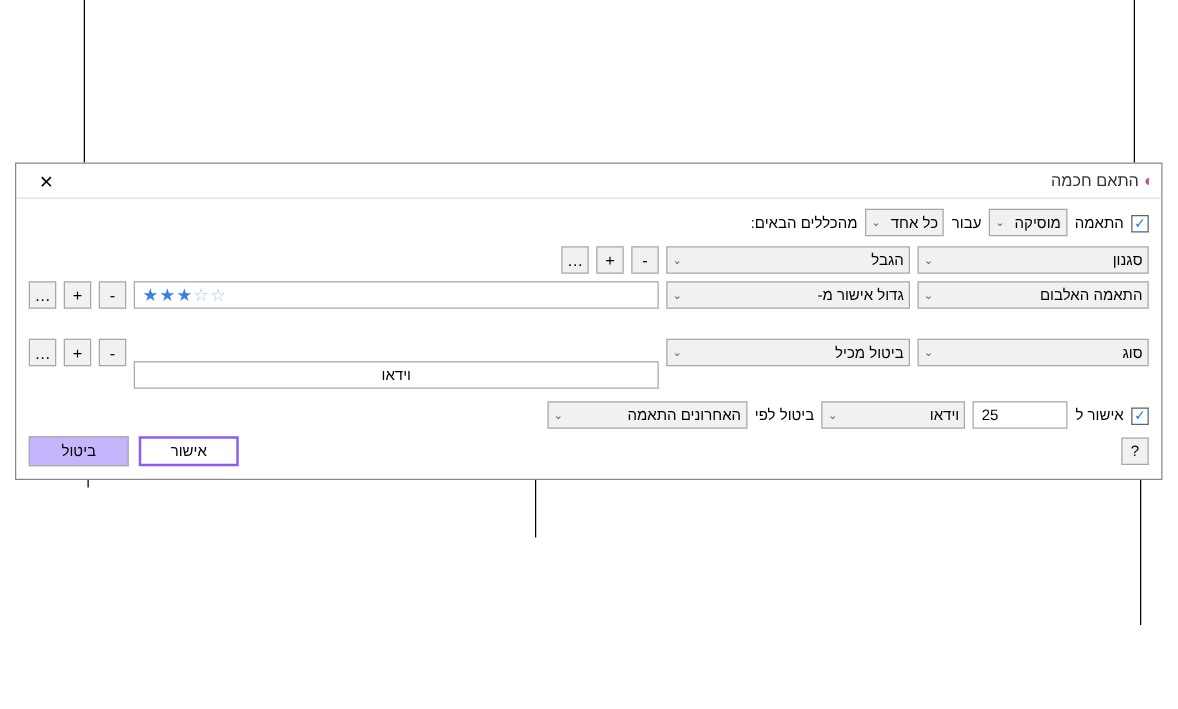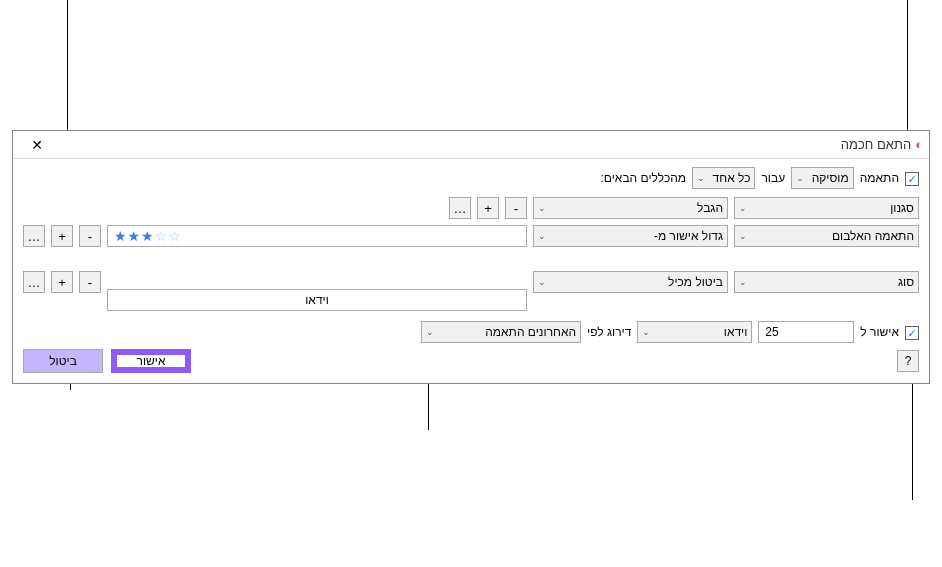--- a/index.html
+++ b/index.html
@@ -122,21 +122,21 @@
 .limitrow, .matchrow, .liverow {
   display: flex;
   align-items: center;
   gap: 6px;
   margin-bottom: 6px;
 }
 .numinput {
   border: 1px solid #a8a8a8;
   background:#fff;
   height: 22px;
-  width: 96px;
+  width: 76px;
   padding: 0 6px;
   text-align: left;
   display: flex;
   align-items: center;
   justify-content: flex-end;
 }
 .bottom {
   display: flex;
   justify-content: space-between;
   align-items: center;
@@ -157,21 +157,21 @@
   height: 24px;
   border: 1px solid #a8a8a8;
   background: #c4b5fd;
   display:flex;
   align-items:center;
   justify-content:center;
   cursor:pointer;
   font-size: 12px;
 }
 .btn.primary {
-  border: 6px solid #8b5cf6;
+  border: 2px solid #8b5cf6;
   background:#fff;
 }
 
 .callout {
   position: absolute;
   background: #000;
 }
 </style>
 </head>
 <body>
@@ -262,21 +262,21 @@
     <div class="limitrow">
       <span class="chk checked"></span>
       <span>אישור ל</span>
       <span class="numinput">
         <span>25</span>
       </span>
       <span class="sel" style="width:115px;justify-content:space-between;">
         <span>וידאו</span>
         <span class="caret">⌄</span>
       </span>
-      <span>דירוג לפי</span>
+      <span>ביטול לפי</span>
       <span class="sel" style="width:160px;justify-content:space-between;">
         <span>האחרונים התאמה</span>
         <span class="caret">⌄</span>
       </span>
     </div>
 
 
 
     <div class="bottom">
       <div class="help">

